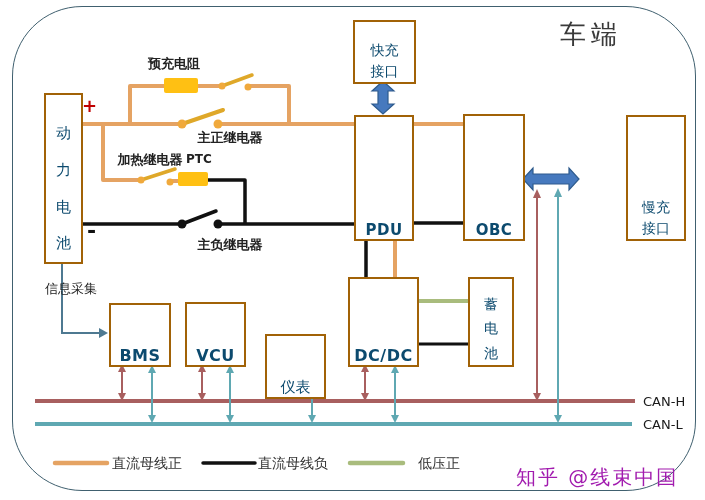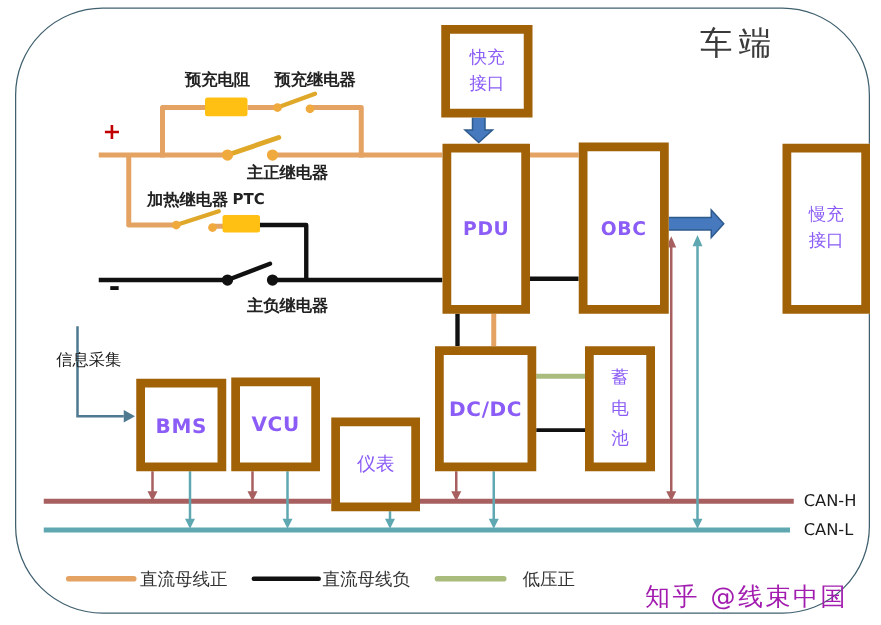--- a/index.html
+++ b/index.html
@@ -1,23 +1,23 @@
 <!DOCTYPE html>
 <html><head>
 <meta charset="utf-8">
 <style>
   html,body{margin:0;padding:0;background:#fff;}
   #stage{position:relative;width:705px;height:500px;background:#fff;overflow:hidden;
          font-family:"DejaVu Sans","Liberation Sans",sans-serif;}
   #frame{position:absolute;left:12px;top:6px;width:682px;height:483px;
          border:1.6px solid #40606F;border-radius:70px;}
   #wiring{position:absolute;left:0;top:0;}
-  .box{position:absolute;background:#fff;border:7px solid #a16207;
-       display:flex;align-items:center;justify-content:center;
-       color:#8b5cf6;text-align:center;}
+  .box{position:absolute;background:#fff;border:2px solid #a16207;
+       display:flex;align-items:flex-end;justify-content:center;
+       color:#0c4a6e;text-align:center;}
   .box .wrap{word-break:break-all;line-height:1.5;}
   .lat{font-weight:600;letter-spacing:.5px;}
   .lbl{position:absolute;color:#222;font-weight:600;white-space:nowrap;}
   .ctr{text-align:center;}
   .vstack{word-break:break-all;}
   #title{position:absolute;left:560px;top:17px;width:80px;font-size:26px;color:#3a3a3a;
          font-family:"DejaVu Serif","Liberation Serif",serif;letter-spacing:5px;font-weight:500;}
   #watermark{position:absolute;left:516px;top:464px;font-size:20px;color:#a21caf;
              letter-spacing:2px;white-space:nowrap;}
   .canlbl{position:absolute;font-size:13px;color:#1a1a1a;font-weight:500;}
@@ -124,20 +124,23 @@
     </g>
 
     <polygon points="383,81 372,91 378,91 378,104 372,104 383,114 394,104 388,104 388,91 394,91" fill="#4679BE" stroke="#2E5B8D" stroke-width="1.2"></polygon>
     <polygon points="523,179 533,168 533,174 569,174 569,168 579,179 569,190 569,184 533,184 533,190" fill="#4679BE" stroke="#2E5B8D" stroke-width="1.2"></polygon>
 
     <path d="M55,463 H107" stroke="#E5A363" stroke-width="4.5" stroke-linecap="round"></path>
     <path d="M203,463 H255" stroke="#111" stroke-width="3.5" stroke-linecap="round"></path>
     <path d="M350,463 H403" stroke="#A9BC7D" stroke-width="4.5" stroke-linecap="round"></path>
   </svg>
 
+  <div class="box" style="left:44px;top:93px;width:35px;height:167px;font-size:15px;">
+    <div class="wrap" style="width:16px;line-height:2.45;">动力电池</div>
+  </div>
 
   <div class="box" style="left:353px;top:20px;width:59px;height:60px;font-size:14px;">
     <div class="wrap" style="width:30px;">快充接口</div>
   </div>
 
   <div class="box" style="left:354px;top:115px;width:56px;height:122px;font-size:15px;">
     <div class="lat">PDU</div>
   </div>
 
   <div class="box" style="left:463px;top:114px;width:58px;height:123px;font-size:15px;">
@@ -162,21 +165,20 @@
 
   <div class="box" style="left:185px;top:302px;width:57px;height:61px;font-size:16px;">
     <div class="lat">VCU</div>
   </div>
 
   <div class="box" style="left:265px;top:302px;width:57px;height:61px;font-size:15px;margin-top:32px;">
     <div>仪表</div>
   </div>
 
   <div class="lbl ctr" style="left:134px;top:55px;width:80px;font-size:13px;">预充电阻</div>
-  <div class="lbl ctr" style="left:212px;top:55px;width:80px;font-size:13px;">预充继电器</div>
   <div class="lbl ctr" style="left:190px;top:129px;width:80px;font-size:13px;">主正继电器</div>
   <div class="lbl ctr" style="left:110px;top:151px;width:80px;font-size:13px;">加热继电器</div>
   <div class="lbl" style="left:186px;top:152px;font-size:12px;">PTC</div>
   <div class="lbl ctr" style="left:190px;top:236px;width:80px;font-size:13px;">主负继电器</div>
 
   <div class="lbl" style="left:82px;top:95px;font-size:18px;color:#C00000;">+</div>
   <div class="lbl" style="left:87px;top:218px;font-size:22px;color:#111;">-</div>
 
   <div class="lbl vstack" style="left:45px;top:281px;width:14px;font-size:13px;line-height:1.26;font-weight:500;">信息采集</div>
 

